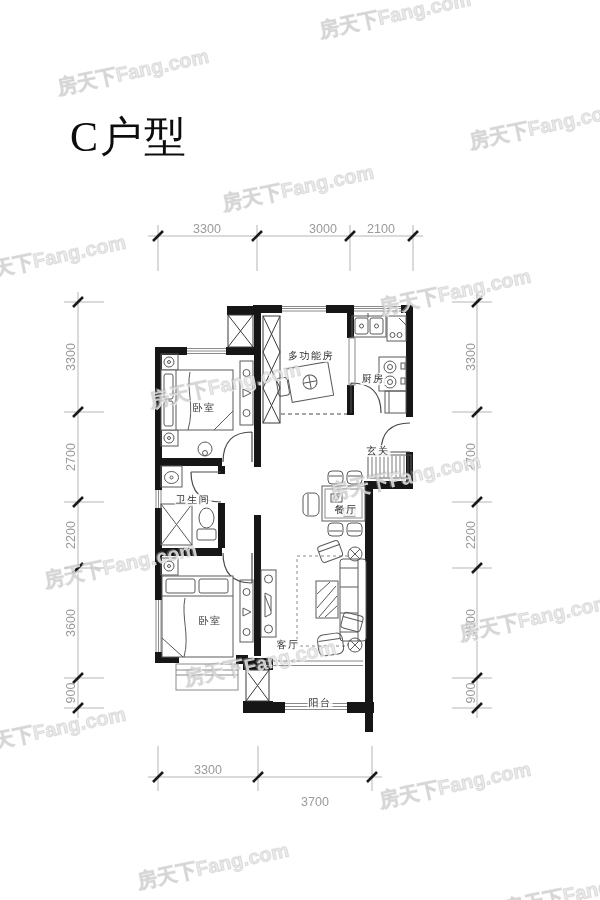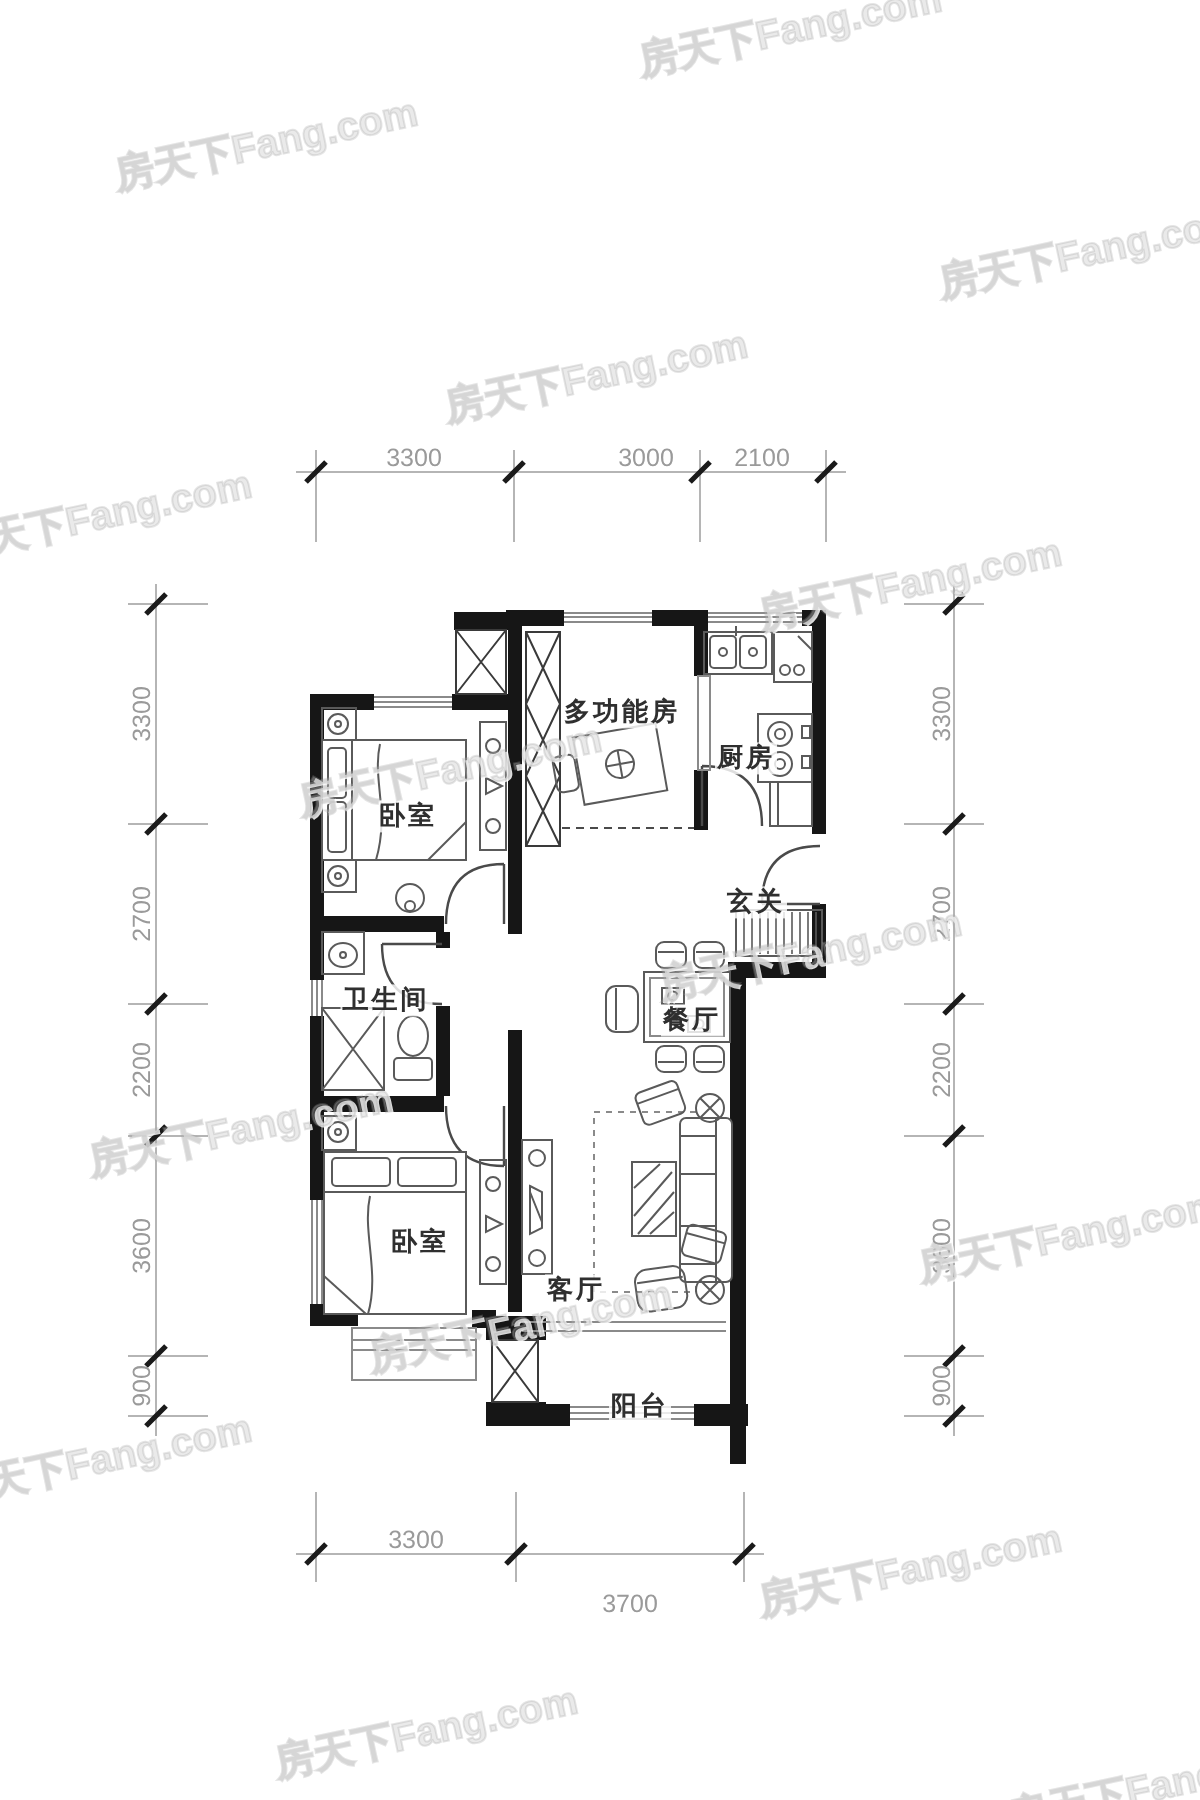--- a/index.html
+++ b/index.html
@@ -1,38 +1,39 @@
 <!DOCTYPE html>
 <html><head>
 <meta charset="utf-8">
 <style>
   html,body{margin:0;padding:0;background:#fff;}
   .canvas{position:relative;width:600px;height:900px;background:#ffffff;overflow:hidden;
           font-family:"Liberation Sans","DejaVu Sans",sans-serif;}
   .title{position:absolute;left:70px;top:116px;font-size:42px;color:#0d0d0d;
          font-family:"Liberation Serif","DejaVu Serif",serif;letter-spacing:2px;line-height:1;}
   svg.plan{position:absolute;left:0;top:0;}
-  .room-lbl{position:absolute;transform:translate(-50%,-50%);font-size:13px;color:#2f2f2f;
+  .room-lbl{position:absolute;transform:translate(-50%,-50%);font-size:10px;color:#2f2f2f;
             letter-spacing:1.5px;white-space:nowrap;background:rgba(255,255,255,0.82);
-            padding:0 1px;line-height:1.2;font-weight:bold;}
+            padding:0 1px;line-height:1.2;}
   .dim-lbl{position:absolute;transform:translate(-50%,-50%);font-size:12.5px;color:#9a9a9a;
            white-space:nowrap;line-height:1;}
   .dim-lbl.vert{transform:translate(-50%,-50%) rotate(-90deg);}
   .watermark{position:absolute;transform:translate(-50%,-50%) rotate(-12deg);
              font-size:20px;font-weight:bold;white-space:nowrap;
              color:rgba(185,185,185,0.30);
              -webkit-text-stroke:1px rgba(160,160,160,0.28);
              text-shadow:1px 1px 0 rgba(255,255,255,0.85);
              pointer-events:none;}
 </style>
 </head>
 <body>
 
 <div class="canvas">
 
+  <div class="title">C户型</div>
 
   <svg class="plan" width="600" height="900" viewBox="0 0 600 900">
 
     <g stroke="#b5b5b5" stroke-width="1" fill="none">
       <path d="M148,236 H423"></path>
       <path d="M158,225 V271 M257,225 V271 M350,225 V271 M413,225 V271"></path>
       <path d="M148,777 H382"></path>
       <path d="M158,746 V791 M258,746 V791 M372,746 V791"></path>
       <path d="M78,292 V718"></path>
       <path d="M64,302 H104 M64,412 H104 M64,502 H104 M64,568 H104 M64,678 H104 M64,708 H104"></path>

